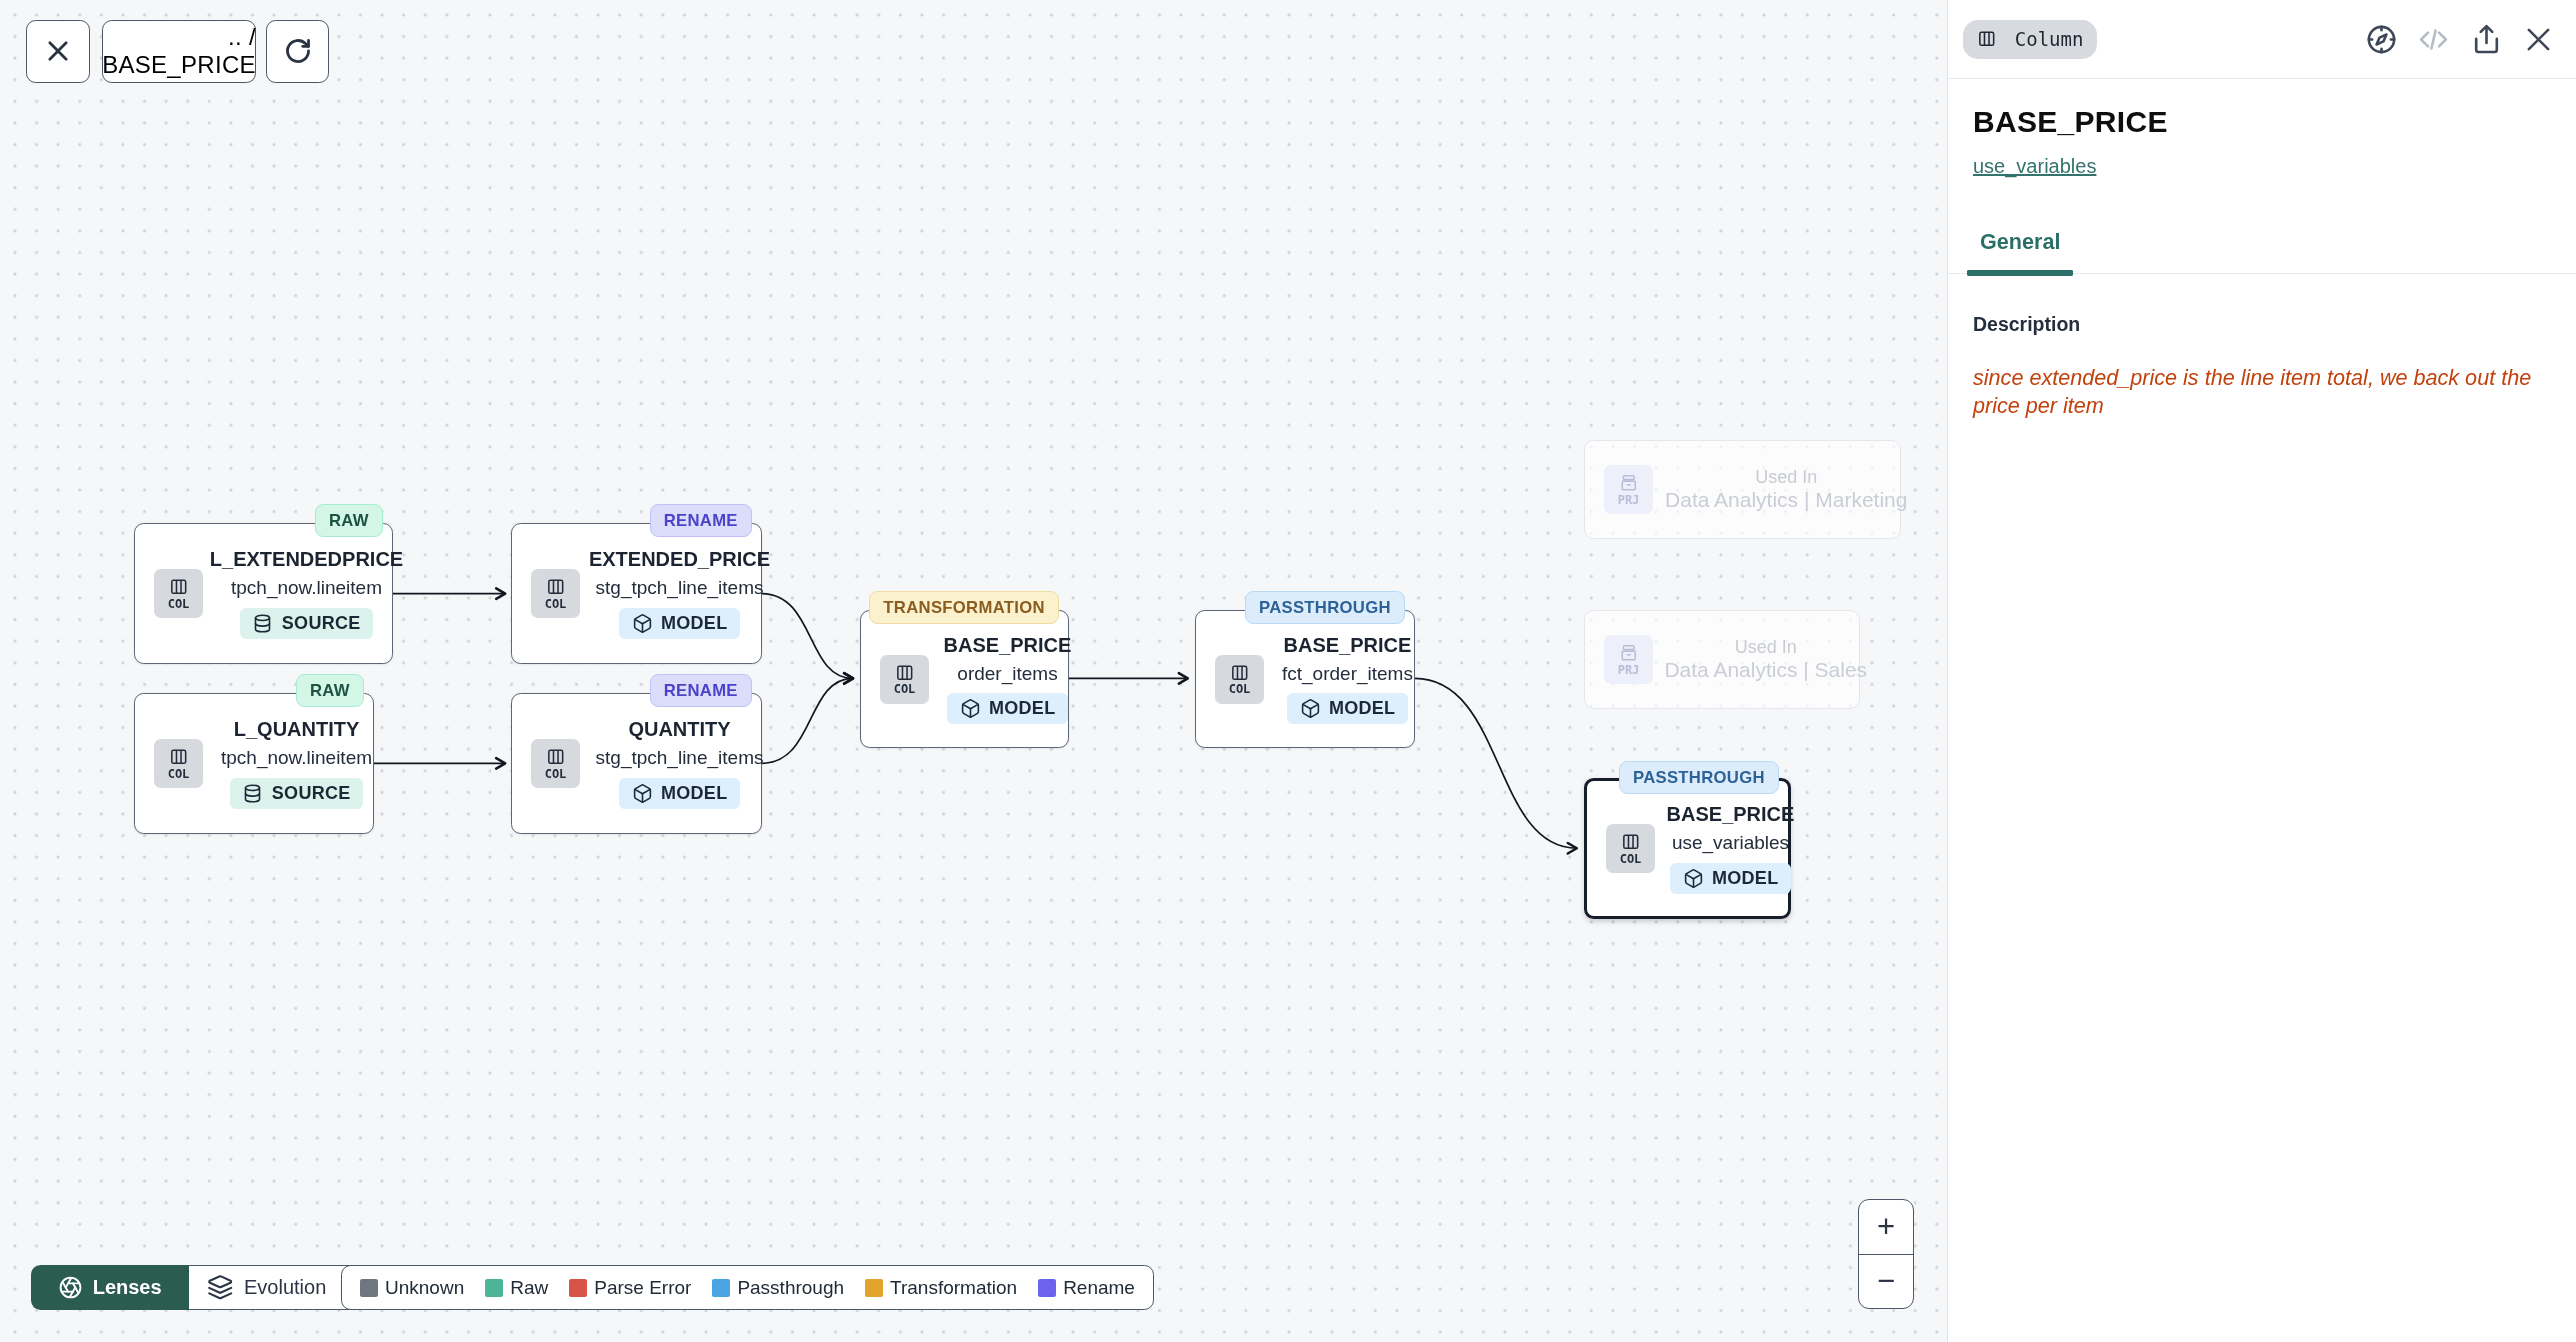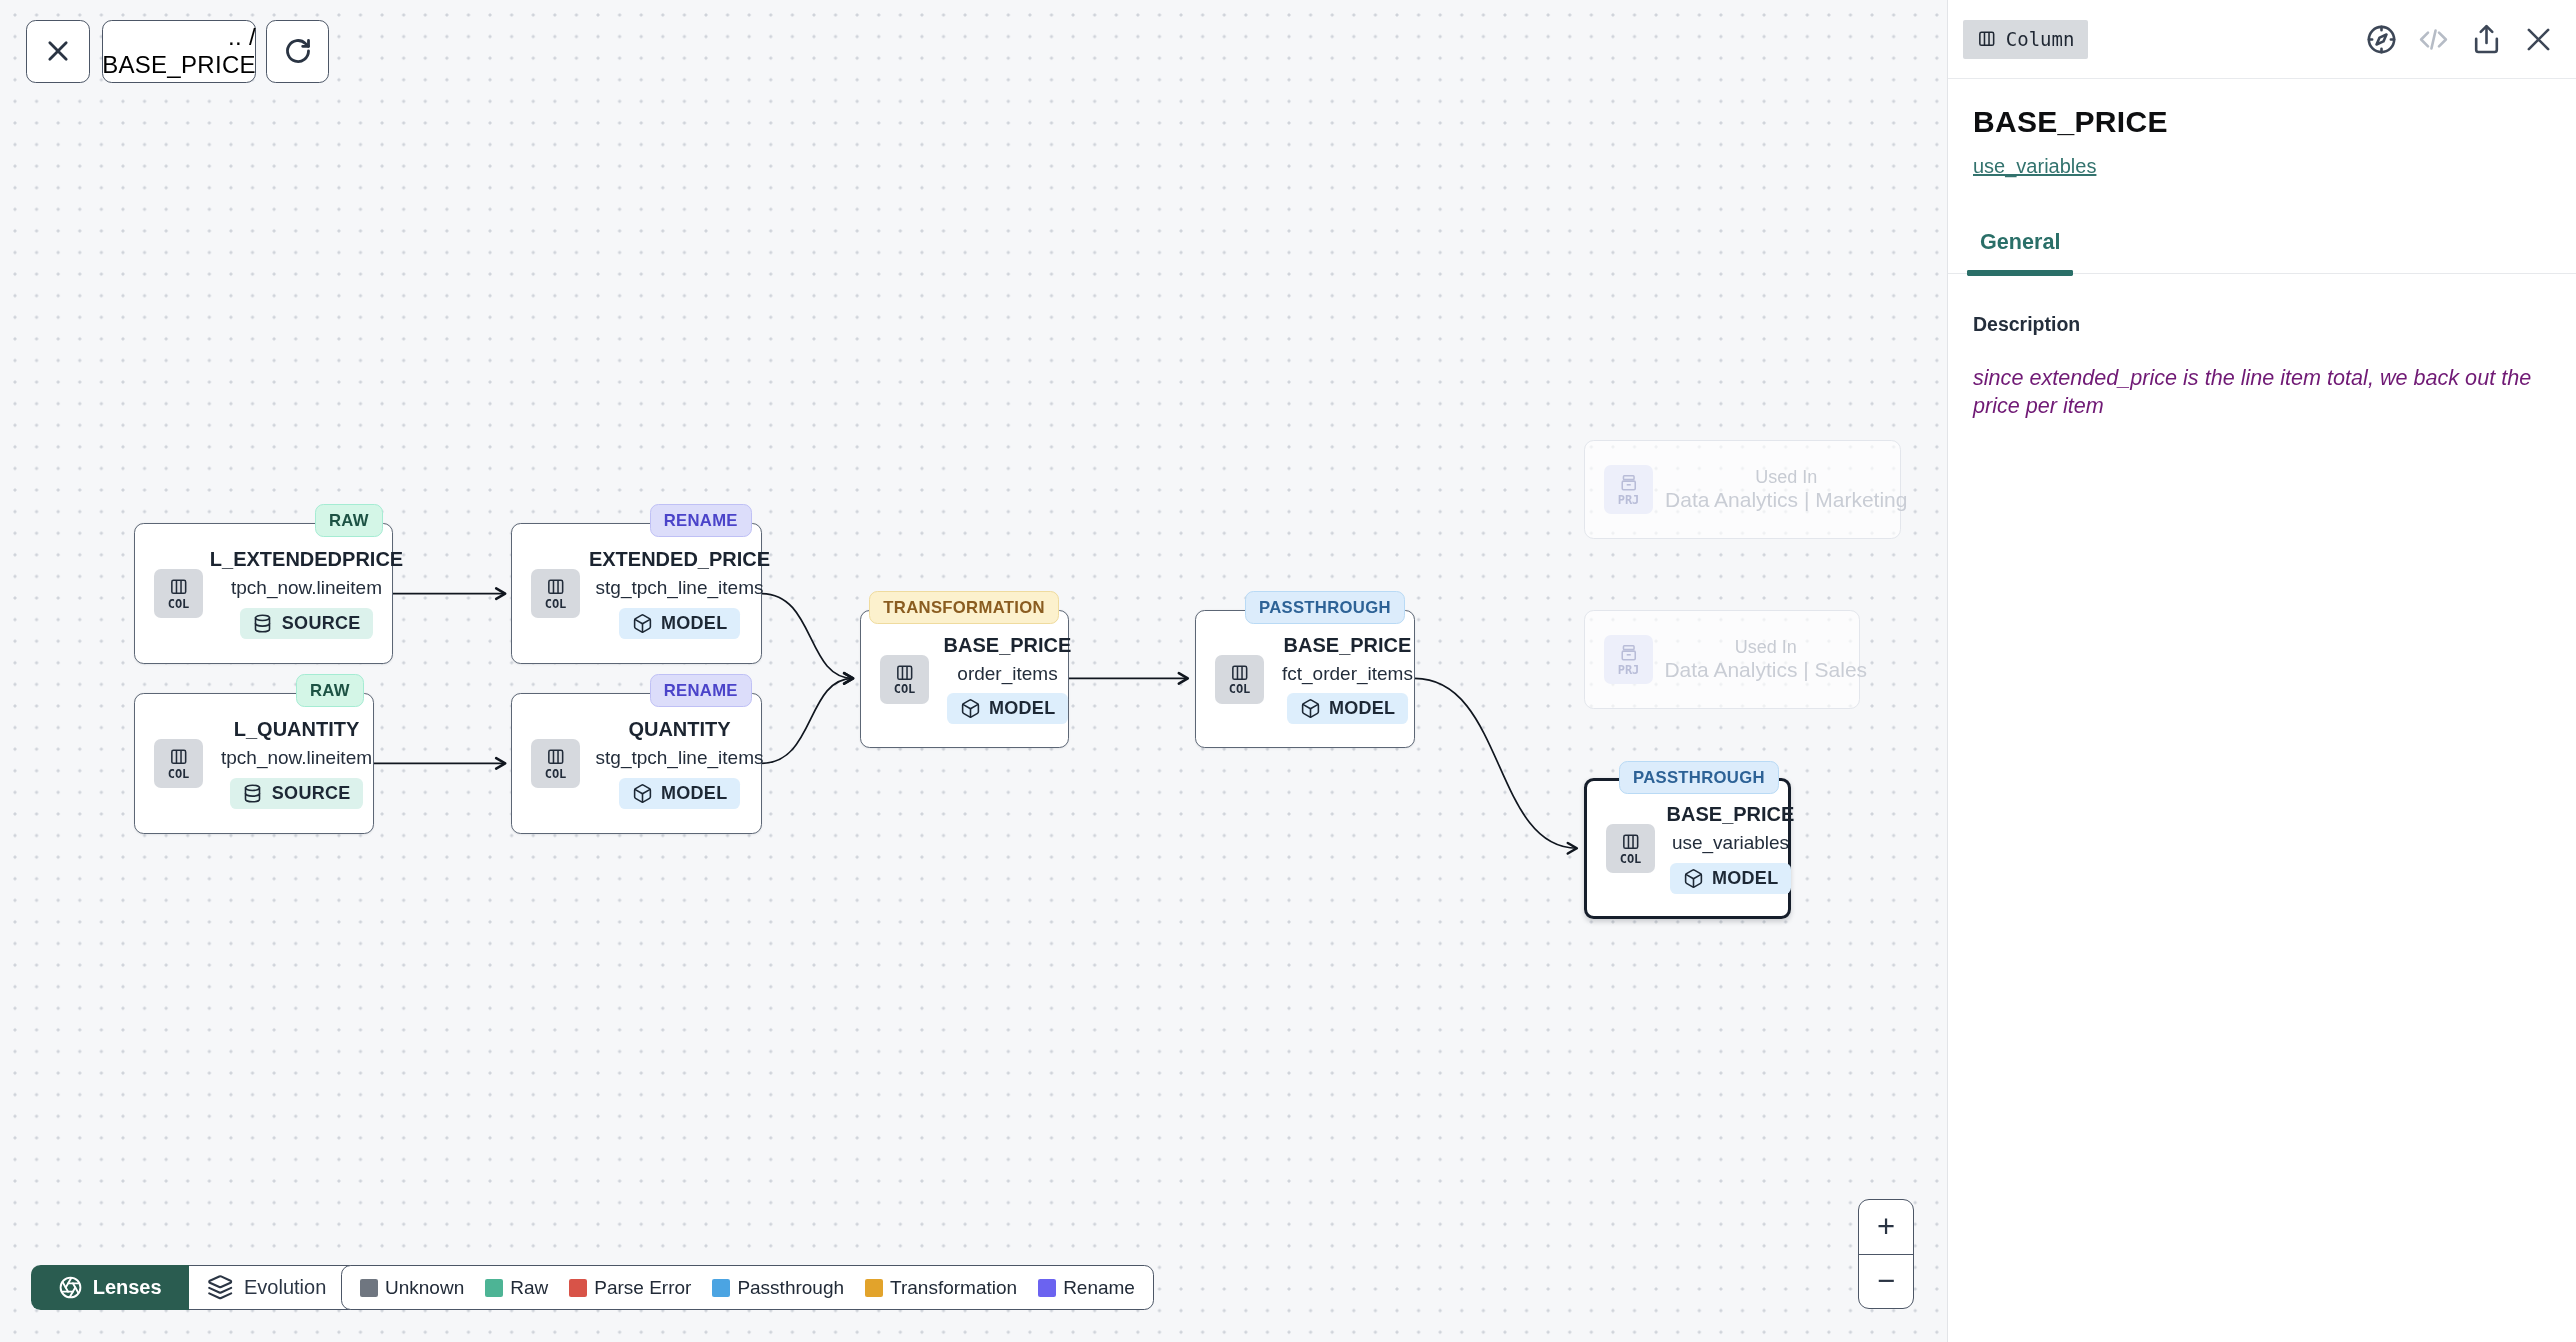--- a/index.html
+++ b/index.html
@@ -100,38 +100,38 @@
   .panel{
     position:absolute;left:1947px;top:0;width:629px;height:1343px;box-sizing:border-box;
     background:#fff;border-left:0.7px solid #e2e4e8;
   }
   .panel-header{
     height:79px;box-sizing:border-box;padding:0 21px 0 15.3px;
     display:flex;align-items:center;justify-content:space-between;
     border-bottom:1.4px solid #e8eaed;
   }
   .type-badge{
-    display:inline-flex;align-items:center;gap:9px;height:39px;padding:0 14px;
-    background:#d7dade;border-radius:2px;
+    display:inline-flex;align-items:center;gap:18px;height:39px;padding:0 14px;
+    background:#d7dade;border-radius:15px;
     font-family:"DejaVu Sans Mono",monospace;font-size:19px;color:#1f2733;
   }
   .type-badge svg{width:19.5px;height:19.5px;stroke:#1f2733;stroke-width:1.9;fill:none;}
   .panel-actions{display:flex;align-items:center;gap:19.5px;}
   .pa-ic{width:33px;height:33px;cursor:pointer;}
   .pa-ic svg{width:33px;height:33px;stroke:#3d4757;stroke-width:1.9;fill:none;stroke-linecap:round;stroke-linejoin:round;}
   .pa-ic.disabled svg{stroke:#b6bcc6;}
   .panel-body{padding:0 25px;}
   .ptitle{font-size:30px;font-weight:700;color:#0d0e10;margin:26.4px 0 0 0;letter-spacing:0.3px;}
   .plink{display:inline-block;margin-top:15.3px;font-size:20px;color:#33736e;text-decoration:underline;cursor:pointer;}
   .tabs{margin:51px -25px 0 -25px;padding:0 25px;border-bottom:1.4px solid #e7e9ec;display:flex;}
   .tab{position:relative;padding:0 7px 18px 7px;font-size:21.6px;font-weight:700;color:#2a6f68;cursor:pointer;}
   .tab.active::after{content:"";position:absolute;left:-5.6px;right:-5.6px;bottom:-3.5px;height:6.3px;background:#2a6f68;border-radius:1.4px;}
   .section{padding-top:39px;}
   .sec-h{font-size:19.5px;font-weight:700;color:#242e3c;margin:0 0 28px 0;}
-  .desc{font-size:21.6px;font-style:italic;color:#701a75;line-height:1.32;margin:0;max-width:578px;}
+  .desc{font-size:21.6px;font-style:italic;color:#c2410c;line-height:1.32;margin:0;max-width:578px;}
   .inherited{font-size:21px;font-style:italic;color:#3a4452;margin:21px 0 0 0;}
   .inherited a{color:#33736e;text-decoration:underline;font-style:italic;cursor:pointer;}
 </style>
 </head>
 <body>
 
 <div class="canvas">
 
   <svg class="edges" width="1947" height="1343" viewBox="0 0 2798 1930">
     <defs>

